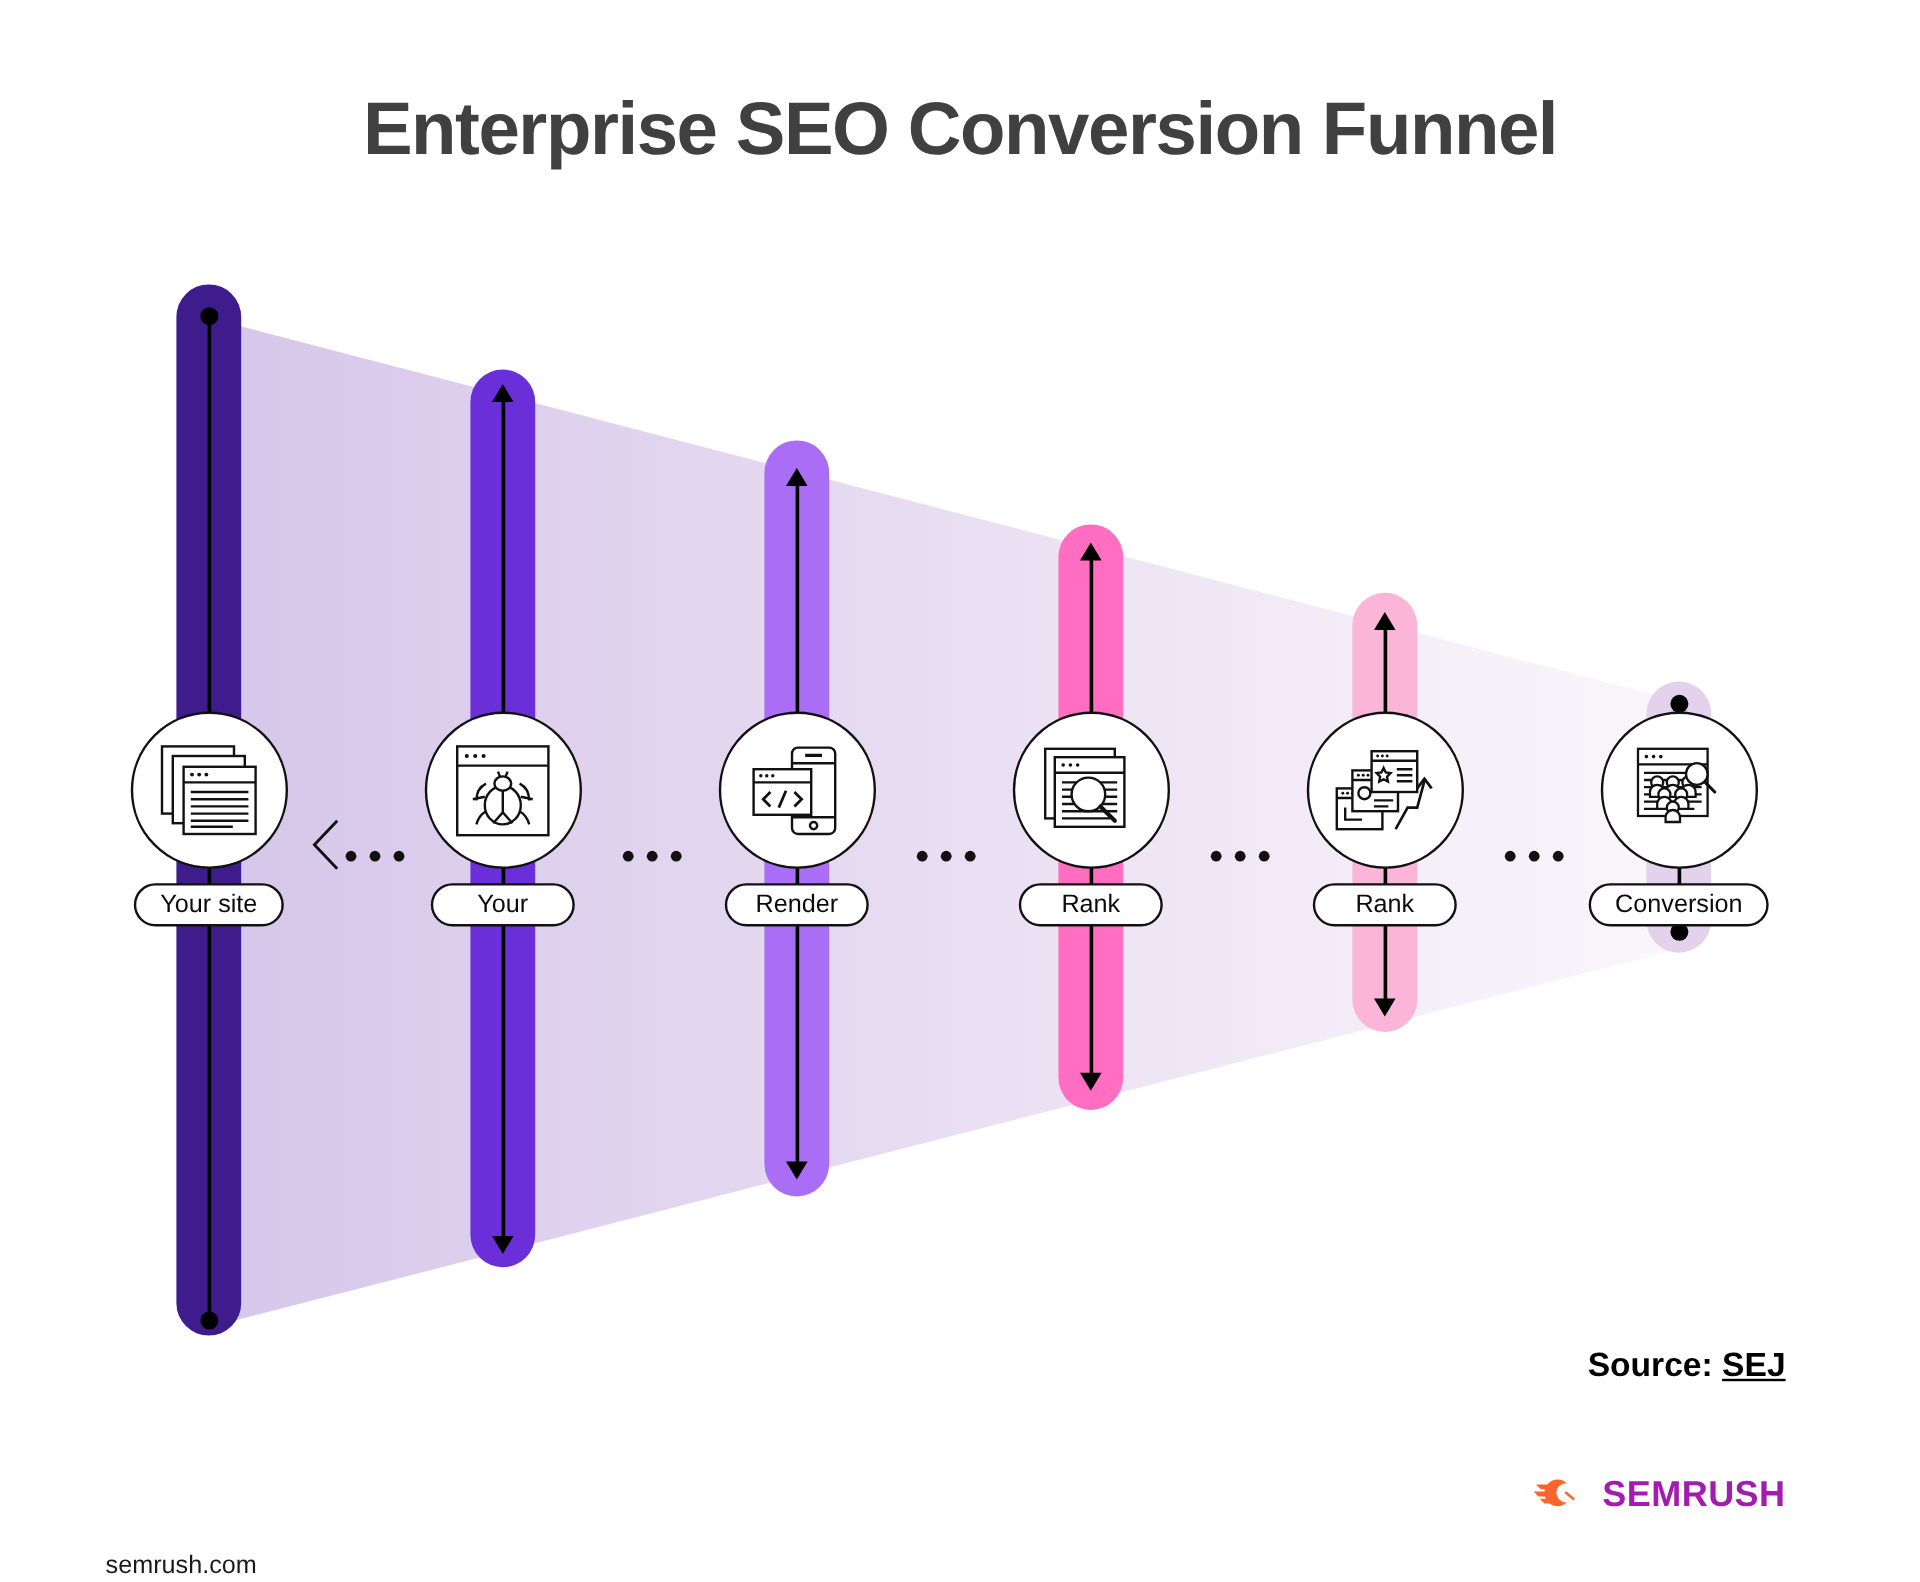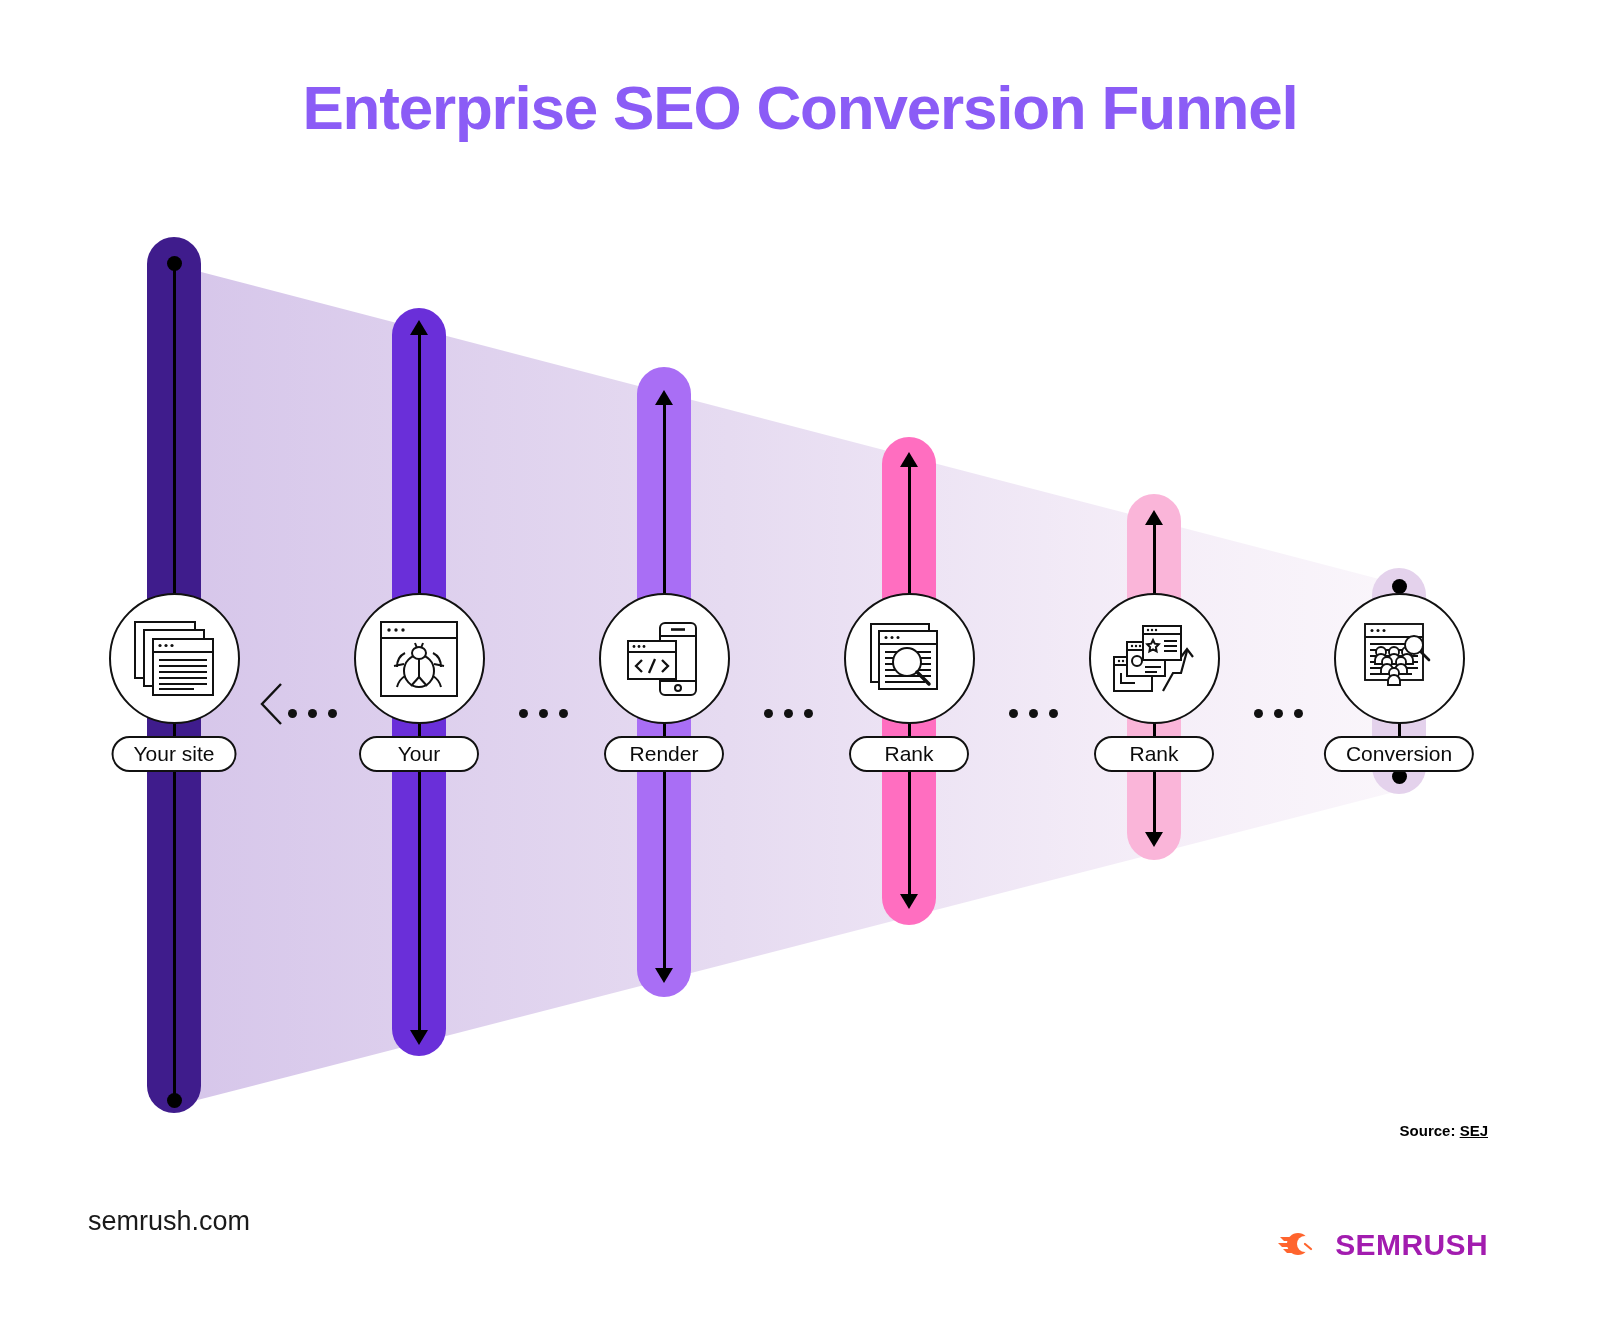--- a/index.html
+++ b/index.html
@@ -24,21 +24,21 @@
   
   #title {
     position: absolute;
     left: 0;
     top: 72px;
     width: 1600px;
     text-align: center;
     font-size: 62px;
     font-weight: 700;
     letter-spacing: -1.2px;
-    color: #8b5cf6;
+    color: #404040;
     white-space: nowrap;
   }
 
   
   #funnel-layer {
     position: absolute;
     left: 0; top: 0;
     width: 1600px;
     height: 1318px;
   }
@@ -152,35 +152,35 @@
     width: 26px;
     height: 46px;
     z-index: 5;
   }
 
   
   #source {
     position: absolute;
     right: 112px;
     top: 1122px;
-    font-size: 15px;
+    font-size: 28px;
     font-weight: 700;
     color: #000000;
     white-space: nowrap;
   }
   #source .src-link {
     font-weight: 700;
     text-decoration: underline;
     color: #000000;
   }
   #site-url {
     position: absolute;
     left: 88px;
-    top: 1206px;
-    font-size: 27px;
+    top: 1293px;
+    font-size: 21px;
     color: #1a1a1a;
   }
   #logo {
     position: absolute;
     right: 112px;
     top: 1228px;
     display: flex;
     align-items: center;
     gap: 11px;
   }

